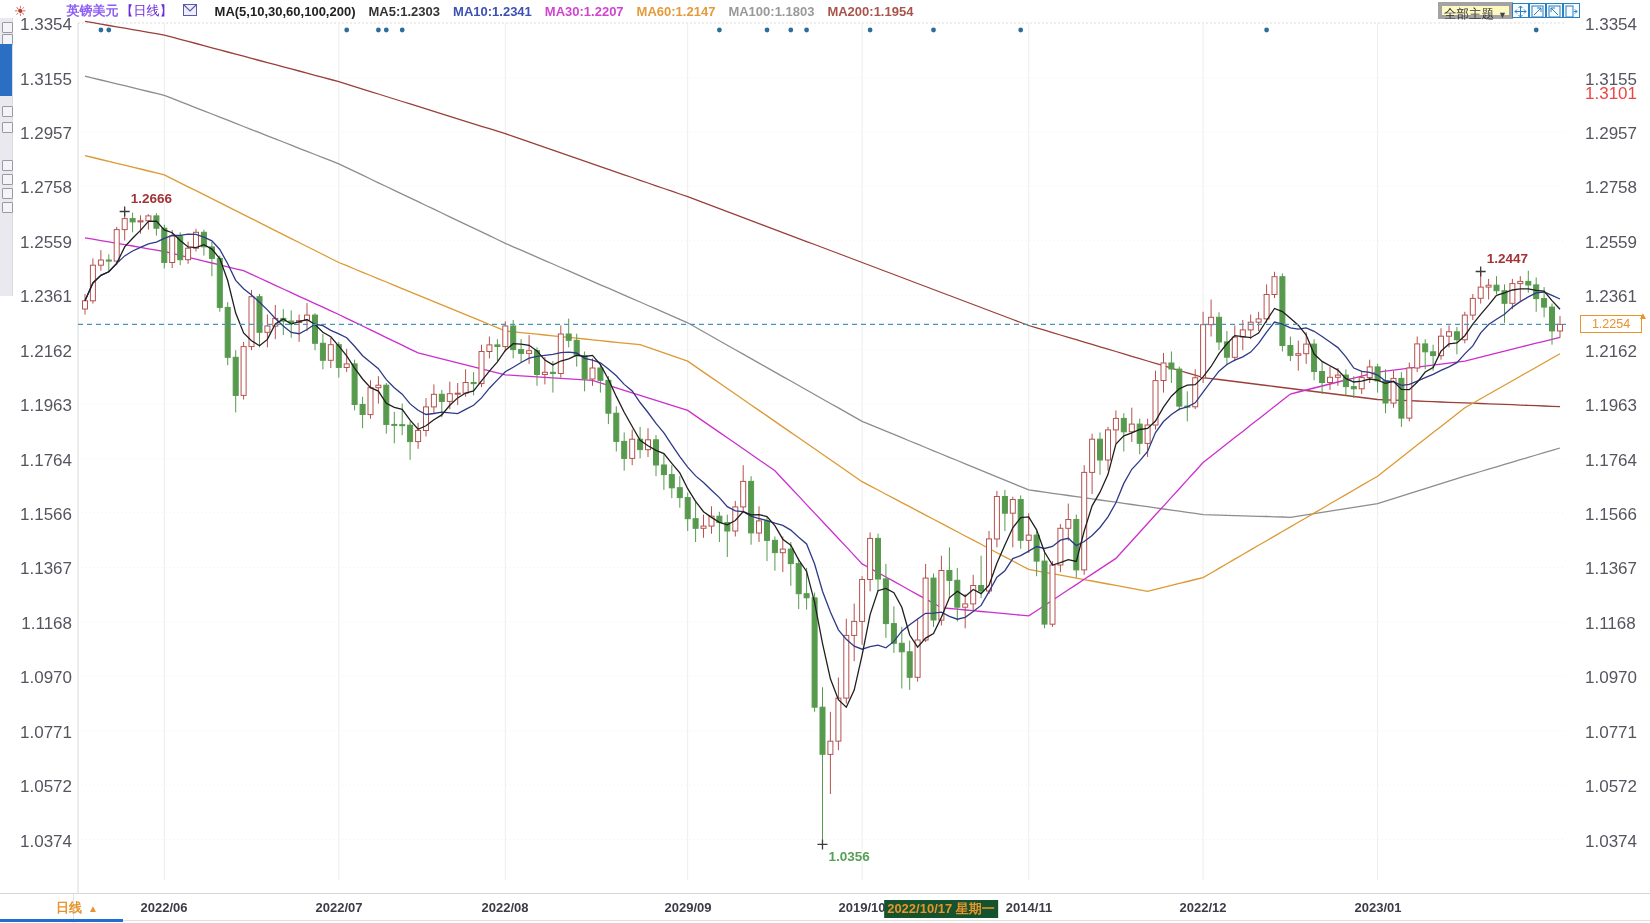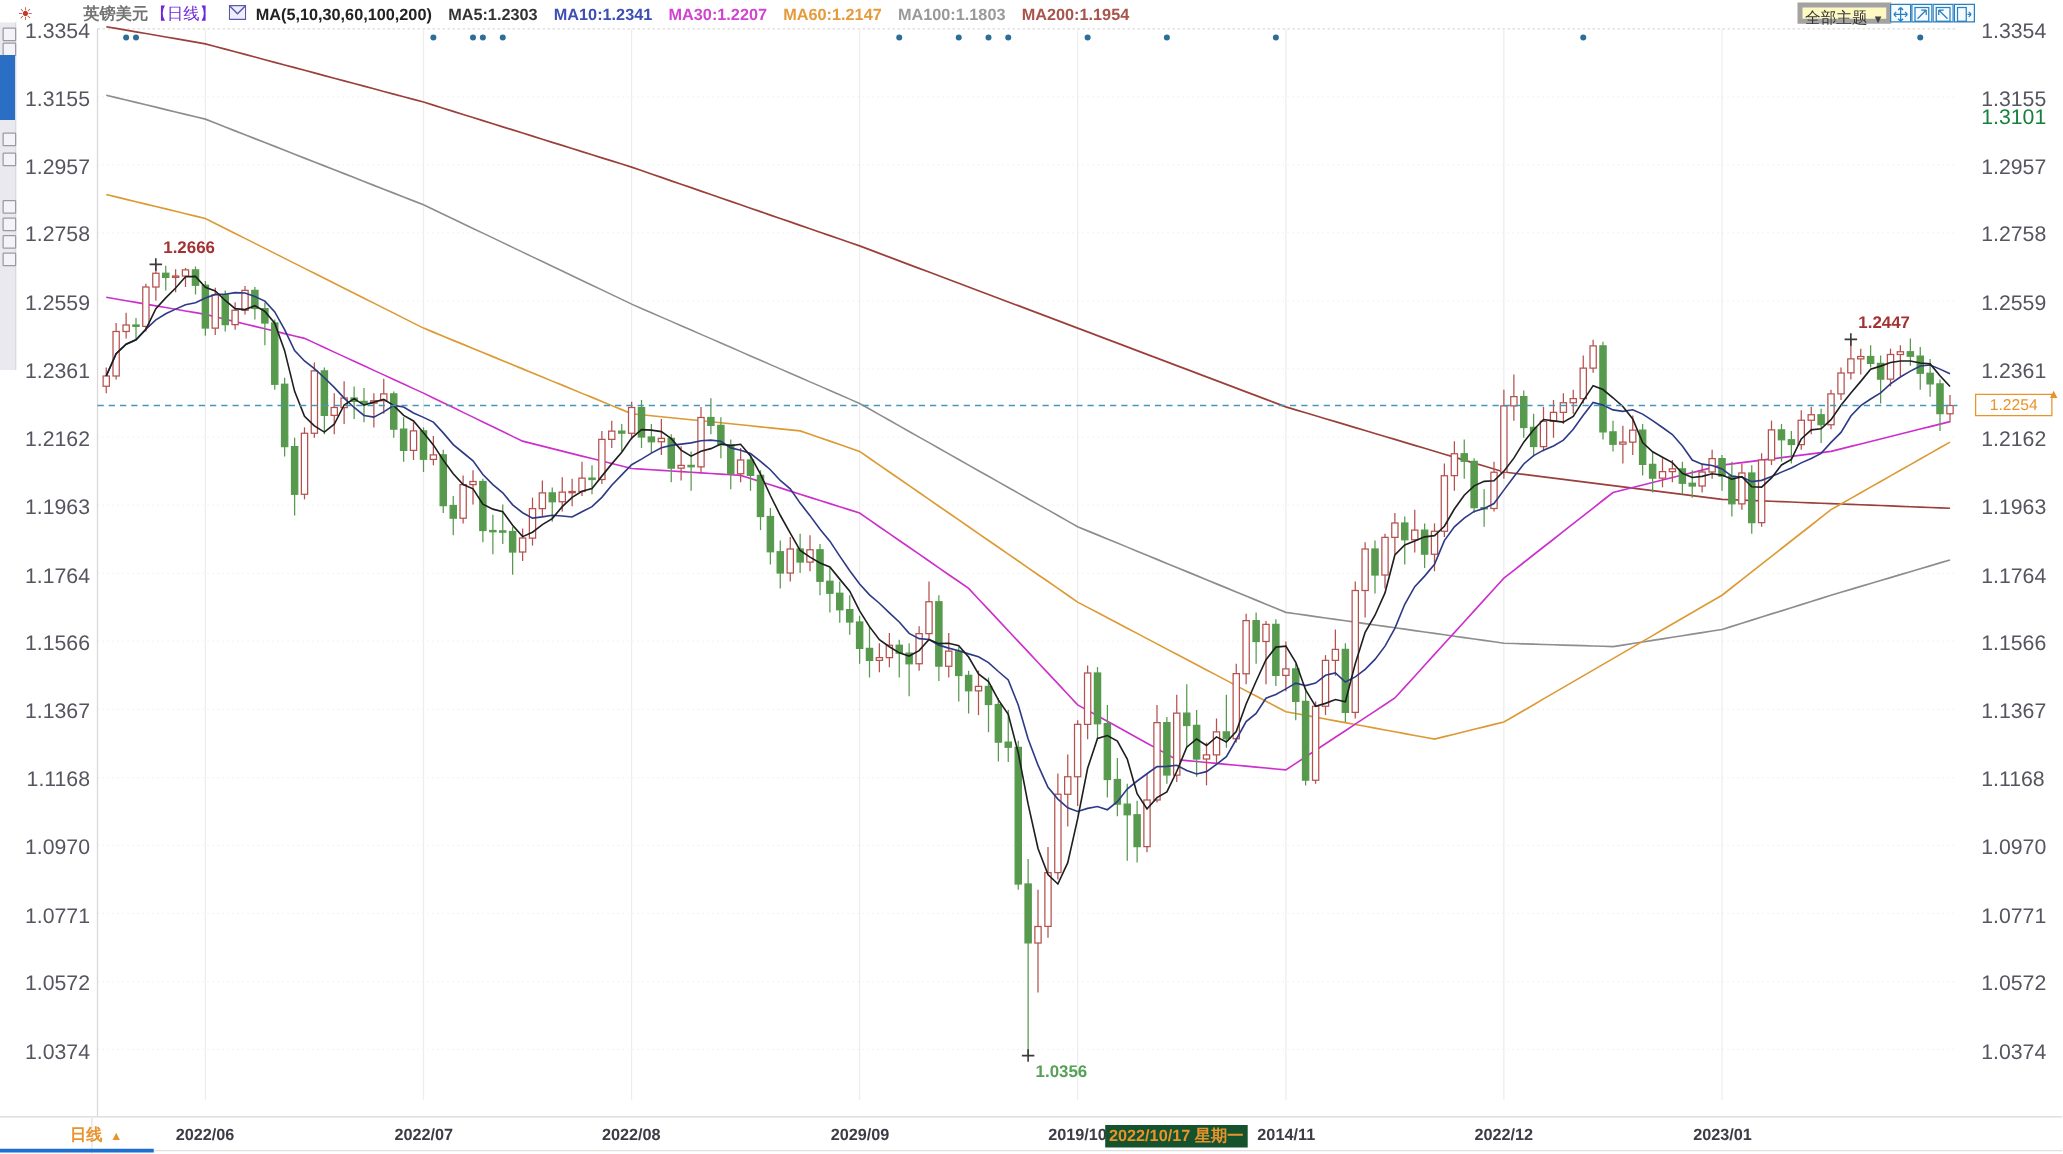--- a/index.html
+++ b/index.html
@@ -6,35 +6,35 @@
   body{font-family:"Liberation Sans","DejaVu Sans",sans-serif;width:1650px;height:923px;position:relative;overflow:hidden;}
   .abs{position:absolute;}
   
   #side-strip{left:0;top:18px;width:12px;height:278px;background:#e9e9ef;border-right:1px solid #d9d9e0;z-index:6;}
   .strip-tool{position:absolute;left:2px;width:9px;height:9px;border:1px solid #9a9aa6;border-radius:1px;background:#f4f4f8;}
   #strip-active{position:absolute;left:0;width:12px;height:52px;top:26px;background:#2b6fc4;}
   
   #header{left:14px;top:2px;height:18px;white-space:nowrap;z-index:5;font-size:13px;color:#222;}
   #header > *{vertical-align:middle;}
   #sun-icon{color:#c23a2b;font-size:14px;margin-right:40px;}
-  #symbol{font-weight:bold;color:#737373;}
+  #symbol{font-weight:bold;color:#8b5cf6;}
   #period-tag{color:#6d28d9;margin-left:2px;}
   #indicator-icon{margin:0 3px 0 10px;}
   .ma-val{margin-left:13px;font-weight:bold;}
-  #ma-group{margin-left:5px;font-weight:bold;color:#222;}
+  #ma-group{margin-left:15px;font-weight:bold;color:#222;}
   
   #theme-button{left:1438px;top:2px;height:17px;border:4px solid #a3a3a3;background:#fef9c3;font-size:12.5px;color:#333;padding:0 2px;line-height:17px;cursor:pointer;z-index:5;}
   #theme-button .arr{font-size:9px;margin-left:4px;color:#444;}
   .tool-btn{top:3px;width:17px;height:15px;border:1px solid #2a7fbf;background:#f6fbff;z-index:5;cursor:pointer;padding:0;}
   .tool-btn svg{display:block;margin:1px auto 0;}
   
   .y-label{position:absolute;font-size:17px;color:#55555f;z-index:2;}
   .y-left{width:68px;text-align:right;}
   .y-right{left:1585px;text-align:left;}
-  .y-orange{color:#15803d;}
+  .y-orange{color:#ef4444;}
   #cur-price-box{left:1580px;width:56px;border:1px solid #e8932c;background:#fff;color:#e8932c;font-size:12.5px;text-align:center;padding:1px 2px;z-index:4;}
   #cur-price-arrow{left:1638px;color:#e8932c;font-size:10px;z-index:4;}
   
   #bottom-bar{left:0;top:893px;width:1650px;height:30px;border-top:1px solid #d8d8d8;background:#fff;z-index:3;}
   #period-tab{position:absolute;left:56px;top:5px;font-size:13px;font-weight:bold;color:#e8932c;cursor:pointer;}
   #period-tab .arr{font-size:10px;margin-left:6px;}
   #tab-sep{position:absolute;left:73px;top:0;width:1px;height:29px;background:#e3e3e3;}
   .x-label{position:absolute;top:6px;font-size:13px;font-weight:bold;color:#3c3c46;transform:translateX(-50%);white-space:nowrap;z-index:1;}
   #crosshair-date{position:absolute;top:6px;font-size:13px;font-weight:bold;color:#e8932c;background:#14532d;transform:translateX(-50%);white-space:nowrap;z-index:4;padding:0 3px;}
   #bottom-line{left:0;top:920px;width:1650px;height:1px;background:#e0e0e0;z-index:4;}

